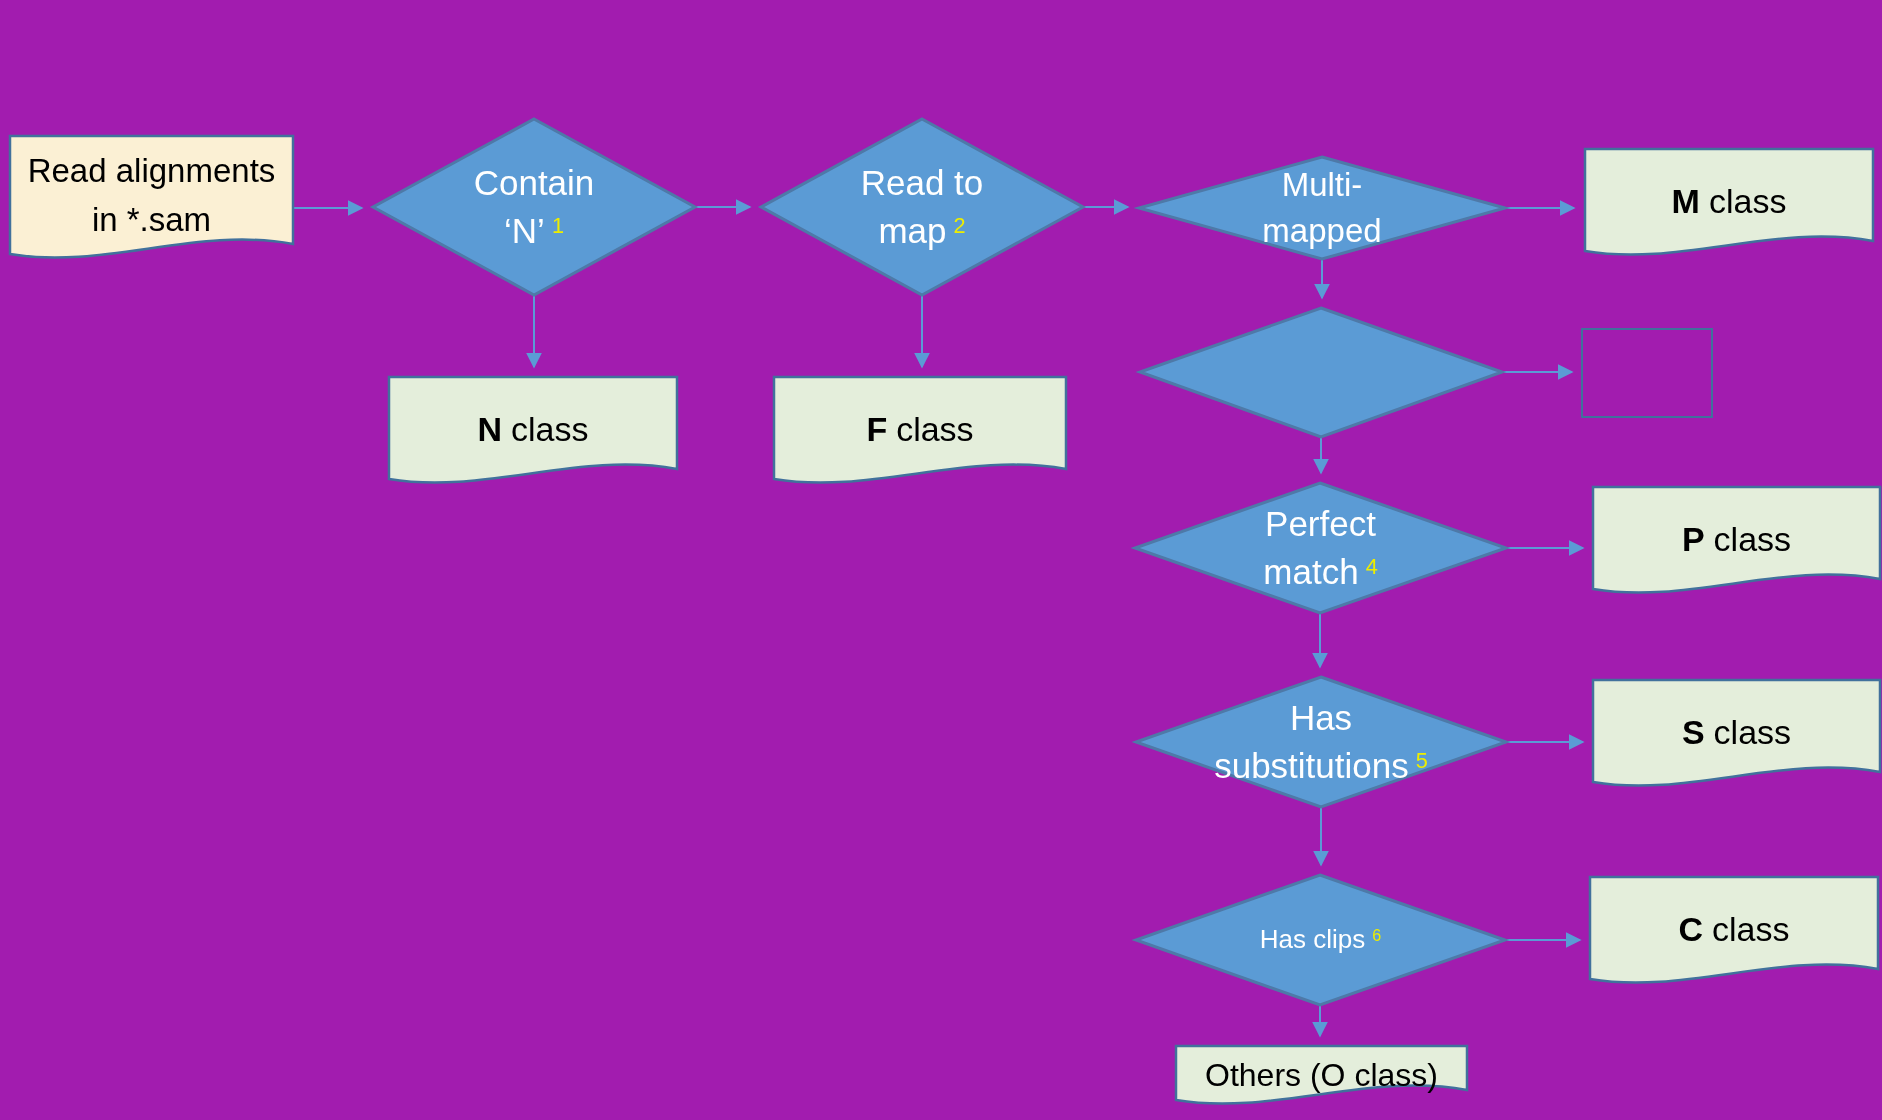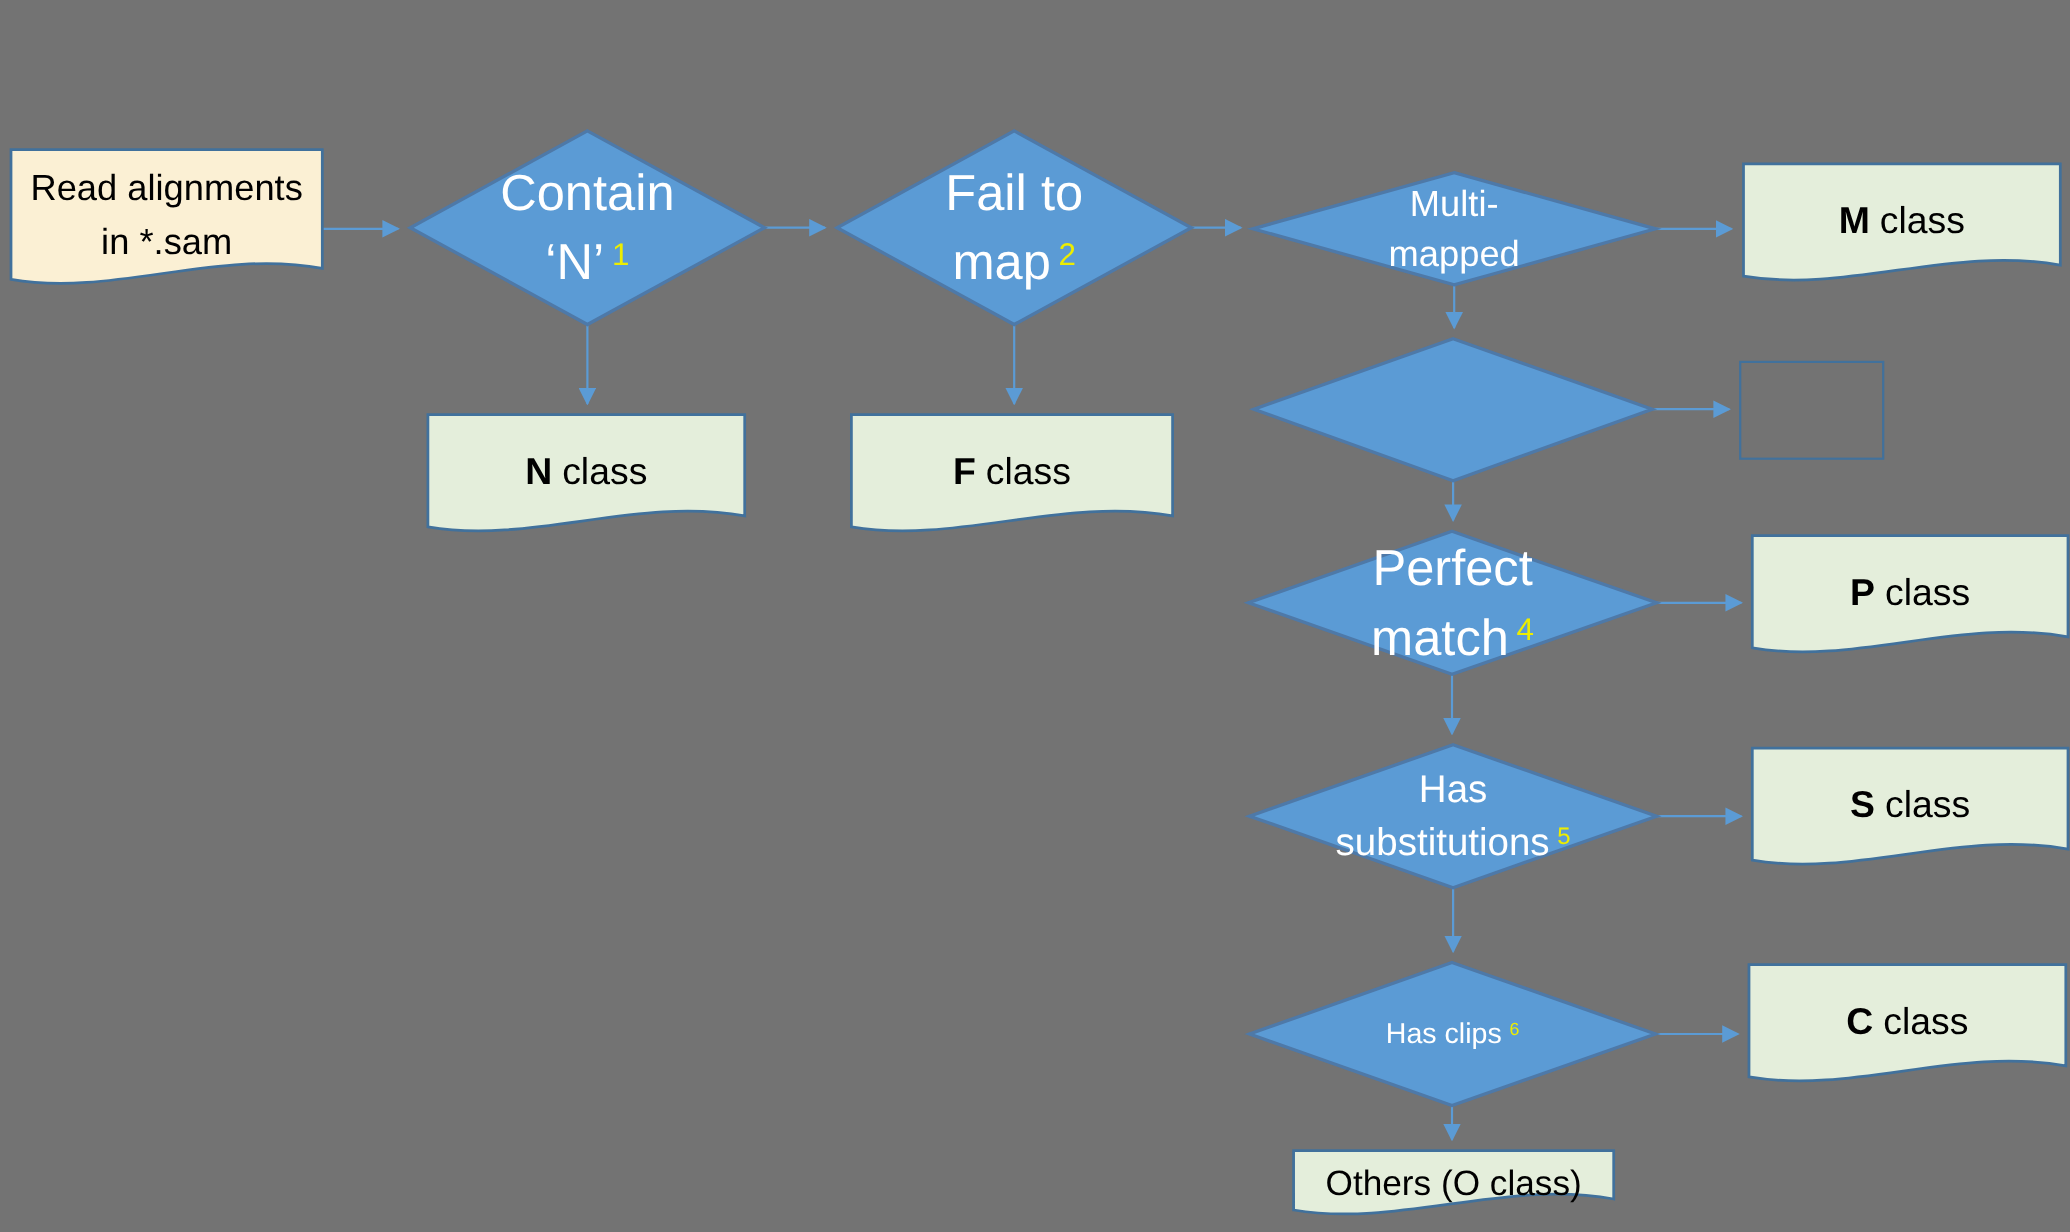--- a/index.html
+++ b/index.html
@@ -1,32 +1,32 @@
 <!DOCTYPE html>
 <html><head>
 <meta charset="utf-8">
 <style>
   html,body{margin:0;padding:0;background:#000;}
   .canvas{
     position:relative;
     width:1882px;height:1120px;
-    background:#737373;
+    background:#a21caf;
     font-family:"Liberation Sans", sans-serif;
     overflow:hidden;
   }
   .canvas svg{position:absolute;left:0;top:0;}
   .lbl{
     position:absolute;
     display:flex;flex-direction:column;
     align-items:center;justify-content:center;
     text-align:center;
     pointer-events:none;
   }
   .row{display:flex;align-items:baseline;justify-content:center;white-space:pre;}
-  .diamond-lbl{color:#ffffff;font-size:46px;line-height:1.38;}
+  .diamond-lbl{color:#ffffff;font-size:35px;line-height:1.38;}
   .d3-lbl{font-size:33px;}
   .d6-lbl{font-size:35px;}
   .d7-lbl{font-size:26px;}
   .note{
     color:#eded00;
     font-size:0.62em;
     position:relative;
     top:-0.45em;
     margin-left:7px;
   }
@@ -95,21 +95,21 @@
     <div class="row"><span>Read alignments</span></div>
     <div class="row"><span>in *.sam</span></div>
   </div>
 
   <div class="lbl diamond-lbl" style="left:373px;top:119px;width:322px;height:176px">
     <div class="row"><span>Contain</span></div>
     <div class="row"><span>‘N’</span><span class="note">1</span></div>
   </div>
 
   <div class="lbl diamond-lbl" style="left:761px;top:119px;width:322px;height:176px">
-    <div class="row"><span>Fail to</span></div>
+    <div class="row"><span>Read to</span></div>
     <div class="row"><span>map</span><span class="note">2</span></div>
   </div>
 
   <div class="lbl diamond-lbl d3-lbl" style="left:1139px;top:157px;width:366px;height:102px">
     <div class="row"><span>Multi-</span></div>
     <div class="row"><span>mapped</span></div>
   </div>
 
 
   <div class="lbl diamond-lbl" style="left:1135px;top:483px;width:371px;height:130px">

